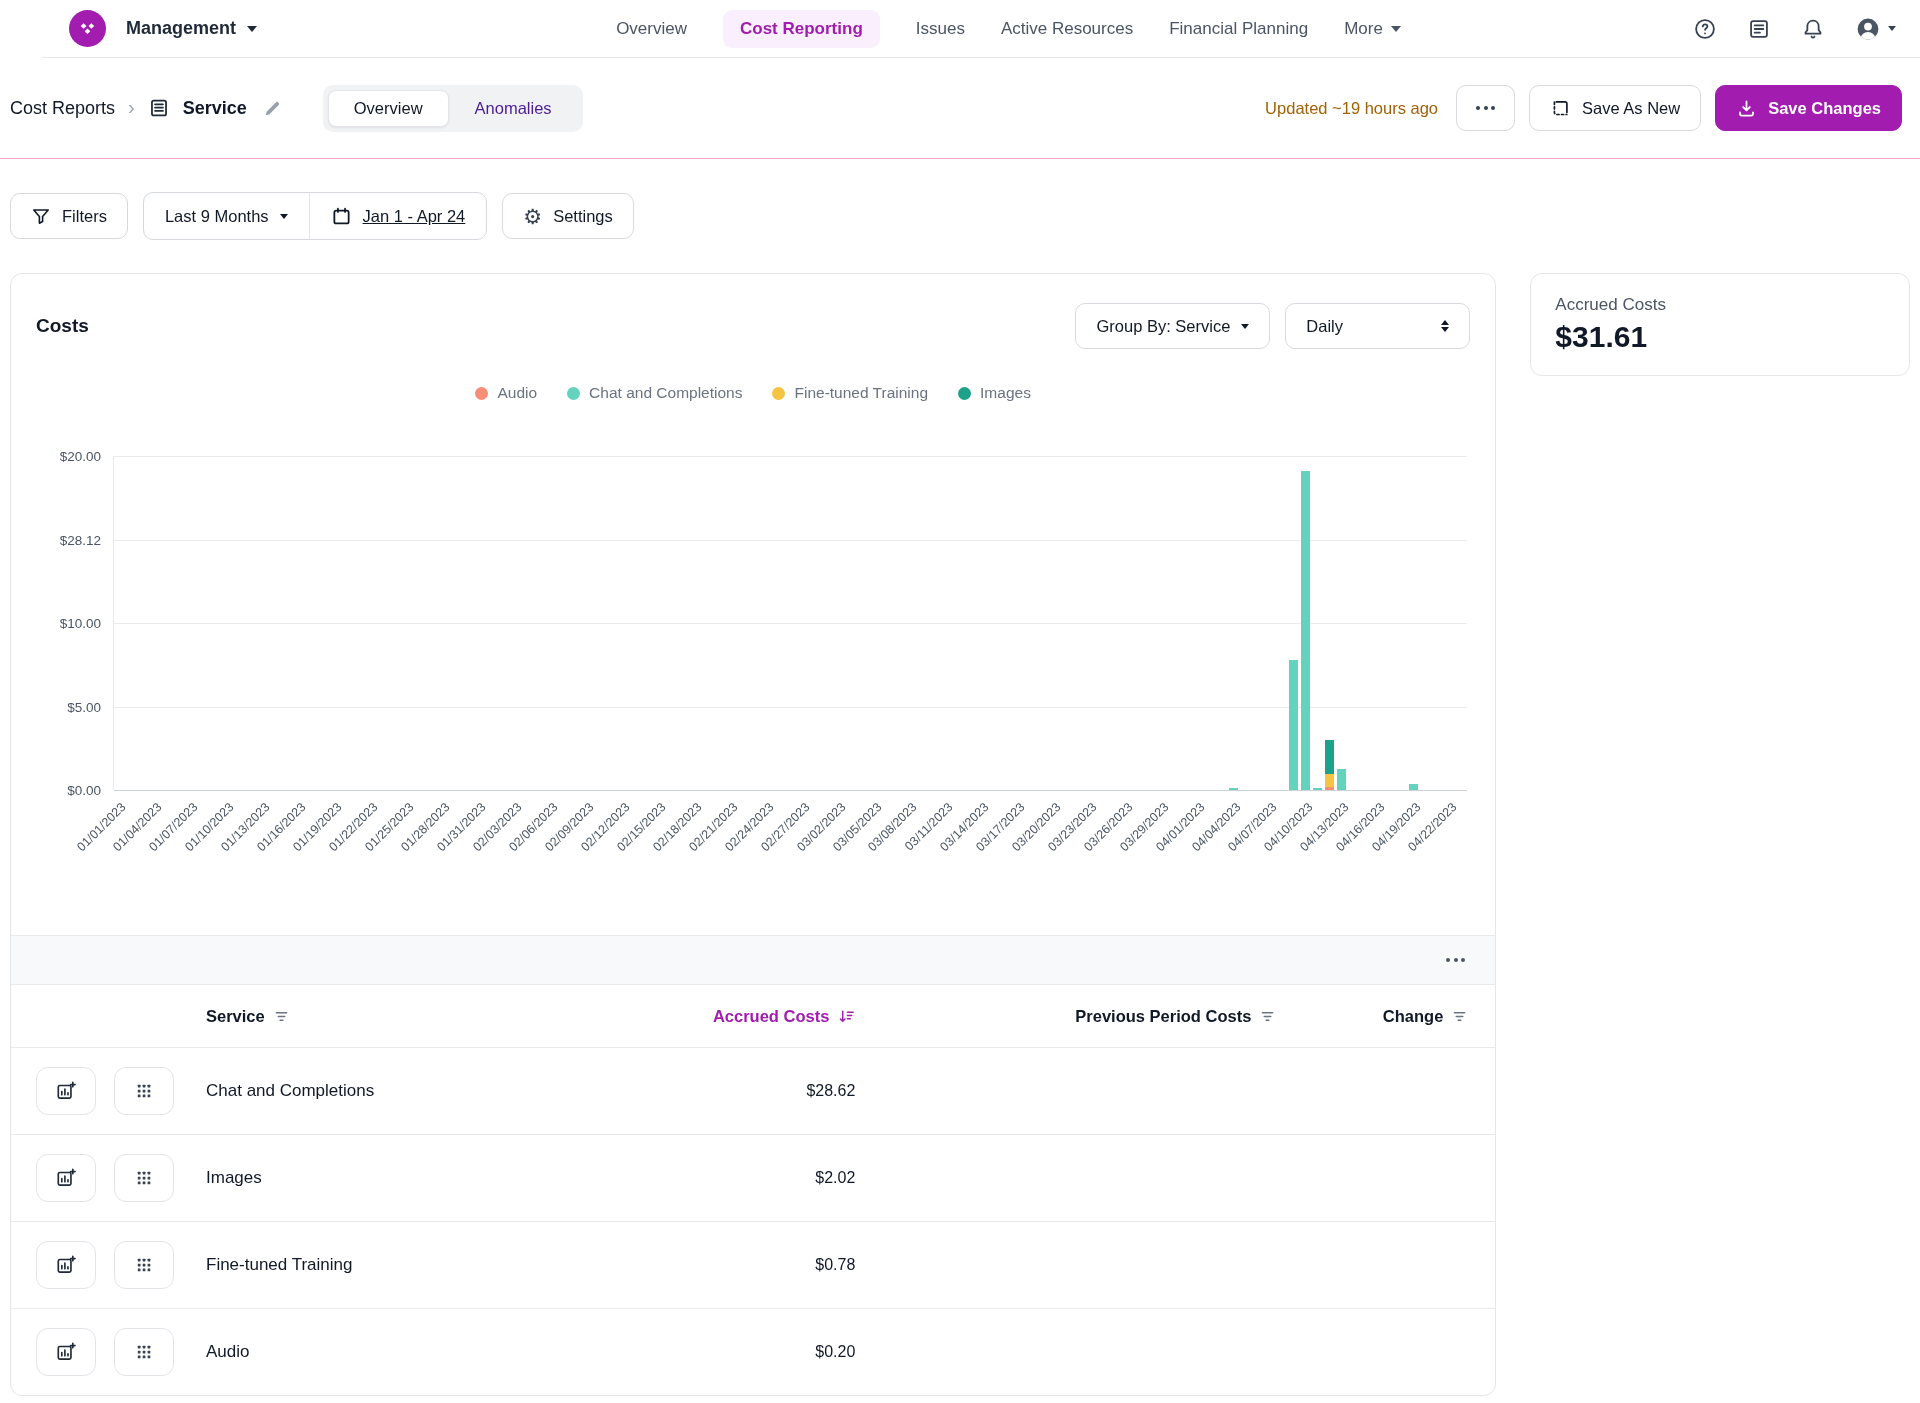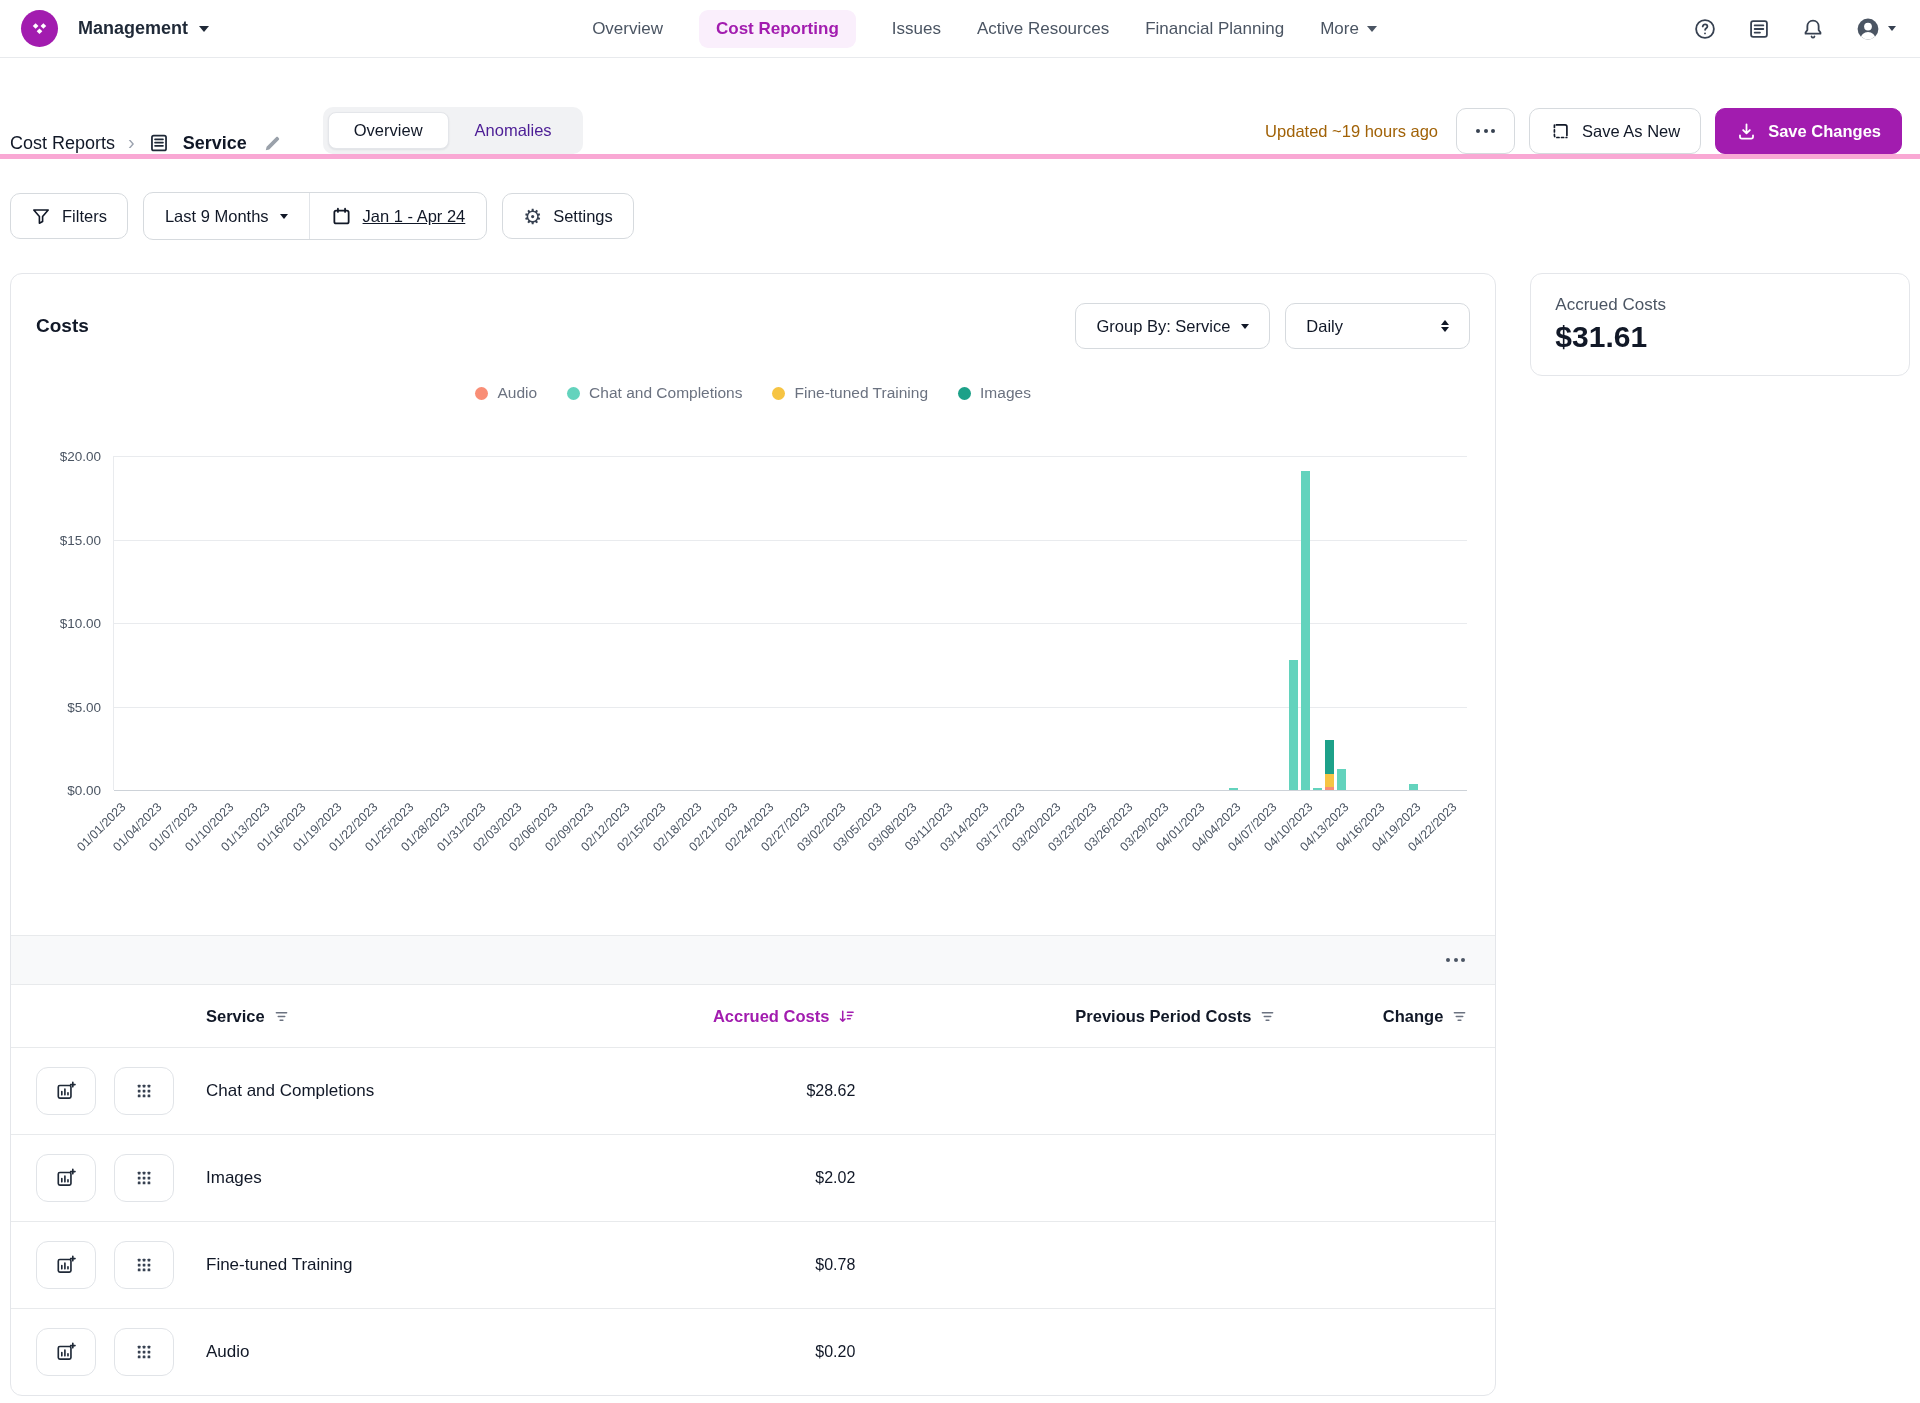--- a/index.html
+++ b/index.html
@@ -8,38 +8,38 @@
     width:1920px; min-height:1403px; background:#fff;
     font-family:"Liberation Sans","DejaVu Sans",sans-serif;
     color:#111827;
   }
   svg { display:block; }
   .caret { display:inline-block; width:0; height:0;
     border-left:5px solid transparent; border-right:5px solid transparent;
     border-top:6px solid currentColor; }
 
   
-  .topnav { height:58px; display:flex; align-items:center; padding:0 24px 0 21px;
-    border-bottom:1px solid #e8eaed; }
+  .topnav { height:58px; display:flex; align-items:center; padding:0 24px 0 27px;
+    border-bottom:1px solid #e8eaed;margin-left:42px; }
   .brand { display:flex; align-items:center; gap:20px; min-width:255px; }
   .logo { width:37px; height:37px; border-radius:50%; background:#A21CAF;
     display:grid; place-items:center; }
   .management { display:flex; align-items:center; gap:11px; font-size:18px;
     font-weight:600; color:#1f2937; cursor:pointer; }
   .main-nav { flex:1; display:flex; justify-content:center; align-items:center;
     gap:36px; font-size:17px; color:#4b5563; }
   .nav-item { cursor:pointer; white-space:nowrap; display:flex; align-items:center; gap:8px; }
   .nav-item.active { color:#A21CAF; font-weight:700; background:#FAEFFC;
     padding:9px 17px; border-radius:9px; }
   .topnav-icons { display:flex; align-items:center; gap:30px; color:#374151; }
   .avatar-wrap { display:flex; align-items:center; gap:7px; cursor:pointer; }
 
   
-  .breadcrumb-row { height:101px; border-bottom:5px solid #f9a8d4;
-    display:flex; align-items:flex-end; padding:0 18px 0 10px; }
+  .breadcrumb-row { height:101px; border-bottom:1px solid #f9a8d4;
+    display:flex; align-items:center; padding:0 18px 0 10px; }
   .crumbs { display:flex; align-items:center; gap:13px; font-size:18px; font-weight:500; }
   .crumb-sep { color:#9ca3af; font-size:20px; font-weight:400; margin-top:-2px; }
   .report-name { font-weight:600; }
   .tab-group { margin-left:40px; background:#f1f2f4; border-radius:10px;
     padding:5px; display:flex; }
   .tab { padding:9px 26px; font-size:16.5px; color:#4c1d95; border-radius:8px; cursor:pointer; }
   .tab.active { background:#fff; color:#111827; font-weight:500;
     border:1px solid #e4e6ea; box-shadow:0 1px 2px rgba(16,24,40,.08); padding:8px 25px; }
   .row-actions { margin-left:auto; display:flex; align-items:center; gap:14px; }
   .updated { color:#a16207; font-size:16.5px; margin-right:4px; }
@@ -318,21 +318,21 @@
         </span>
         <span class="legend-item">
           <span class="legend-dot" style="background: rgb(29, 161, 137);"></span>
           <span>Images</span>
         </span>
       </div>
 
     <div class="plot-row">
       <div class="ylab" id="ylab">
           <span style="top: 0%;">$20.00</span>
-          <span style="top: 25%;">$15.00</span>
+          <span style="top: 25%;">$28.12</span>
           <span style="top: 50%;">$10.00</span>
           <span style="top: 75%;">$5.00</span>
           <span style="top: 100%;">$0.00</span>
         </div>
       <div class="plot" id="plot">
           <div class="gridline" style="top: 0%;"></div>
           <div class="gridline" style="top: 25%;"></div>
           <div class="gridline" style="top: 50%;"></div>
           <div class="gridline" style="top: 75%;"></div>
           <div class="gridline base" style="top: 100%;"></div>

